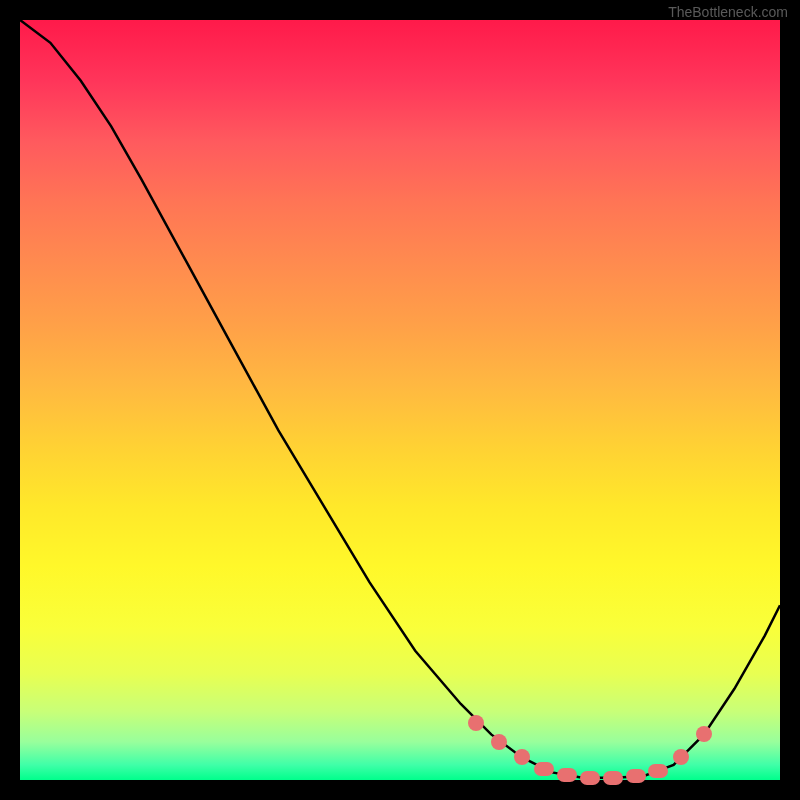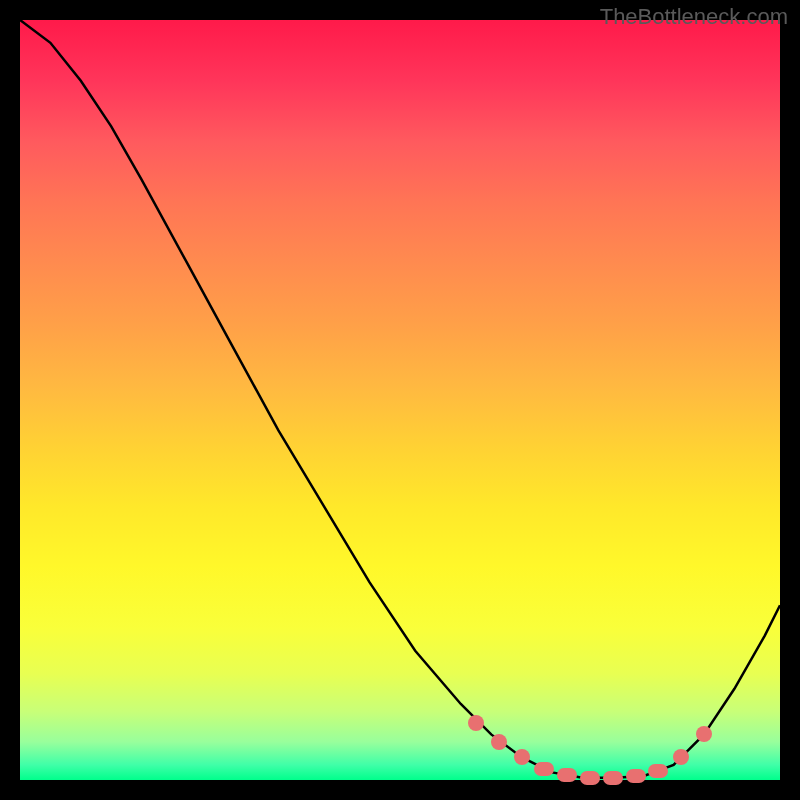--- a/index.html
+++ b/index.html
@@ -8,21 +8,21 @@
     height: 800px;
     background: #000;
     position: relative;
     font-family: Arial, sans-serif;
   }
   .attribution {
     position: absolute;
     top: 4px;
     right: 12px;
     color: #5a5a5a;
-    font-size: 22px;
+    font-size: 14px;
     font-weight: 500;
     z-index: 10;
   }
   .plot-area {
     position: absolute;
     left: 20px;
     top: 20px;
     width: 760px;
     height: 760px;
     background: linear-gradient(

